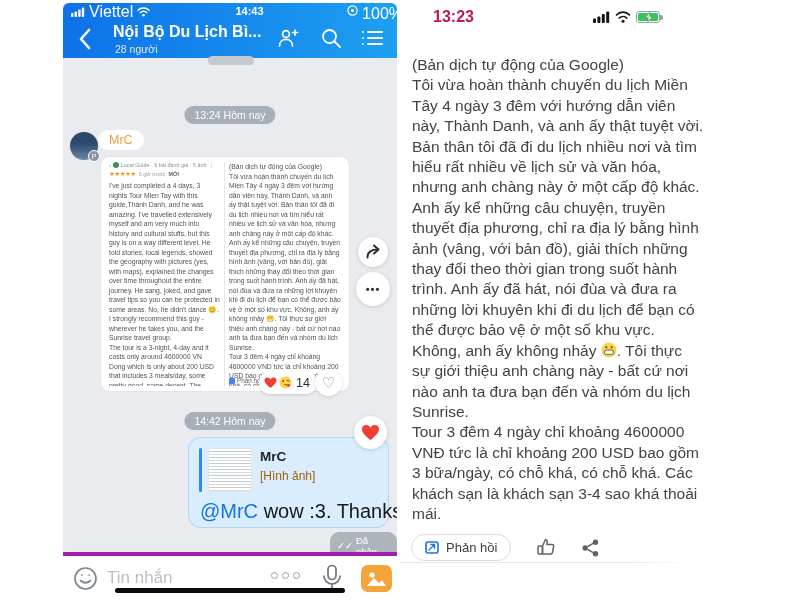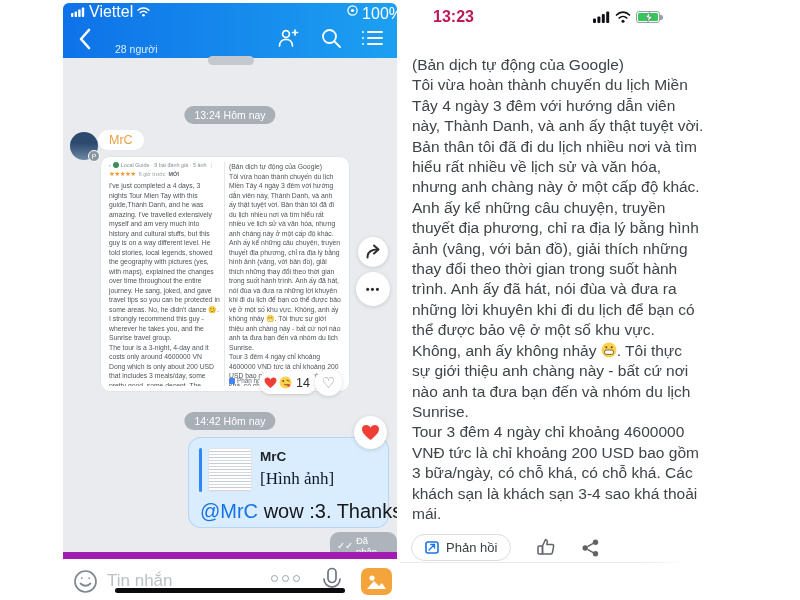--- a/index.html
+++ b/index.html
@@ -58,26 +58,26 @@
   #rxpill { left:196px; top:313px; height:23px; background:#fff; border-radius:12px; box-shadow:0 1px 3px rgba(0,0,0,.15); display:flex; align-items:center; padding:0 7px 0 5px; gap:2px; z-index:3; }
   #rxpill .cnt { font-size:12.5px; color:#2a2d31; margin-left:2px; }
   #rxheart { left:252px; top:311px; width:27px; height:27px; color:#878e96; font-size:15px; z-index:3; }
 
   #heartbadge { left:291px; top:358px; width:33px; height:33px; z-index:3; }
 
   #sentbubble { left:125px; top:379px; width:201px; height:91px; background:#d9edfe; border:1px solid rgba(150,195,240,.55); border-radius:13px; padding:9px 10px; }
   #quote-line { position:absolute; left:10px; top:10px; width:3px; height:44px; background:#2f86f6; border-radius:2px; }
   #quote-thumb { position:absolute; left:19px; top:10px; width:44px; height:44px; background:repeating-linear-gradient(#fff 0 2px, #c6ccd3 2px 3px, #fff 3px 5px, #d4d9df 5px 6px); border:1px solid #e0e4e8; border-radius:3px; }
   #quote-name { position:absolute; left:71px; top:11px; font-size:13.5px; font-weight:bold; color:#20242a; }
-  #quote-type { position:absolute; left:71px; top:31px; font-size:17px; color:#0f172a;font-family:Liberation Serif, serif; }
+  #quote-type { position:absolute; left:71px; top:31px; font-size:12px; color:#a16207; }
   #sent-text { position:absolute; left:11px; top:62px; font-size:20px; color:#16181b; white-space:nowrap; }
   #sent-text .mention { color:#1673e6; }
   #seenpill { left:267px; top:474px; background:rgba(164,172,181,.88); color:#fff; font-size:9.5px; padding:2.5px 7px; border-radius:9px; display:flex; gap:3px; align-items:center; }
 
-  #composer { left:0; top:549px; width:334px; height:45px; background:#fff; border-top:7px solid #a21caf; }
+  #composer { left:0; top:549px; width:334px; height:45px; background:#fff; border-top:4px solid #a21caf; }
   #composer input { position:absolute; left:44px; top:8px; width:150px; height:28px; border:none; outline:none; font-size:17px; background:transparent; font-family:"Liberation Sans",sans-serif; color:#333; }
   #composer input::placeholder { color:#b9c0c7; }
   #cmp-smile { left:10px; top:10px; width:25px; height:25px; }
   #cmp-dots { left:208px; top:16px; display:flex; gap:4px; }
   #cmp-dots i { width:7px; height:7px; border:1.5px solid #9aa1a9; border-radius:50%; }
   #cmp-mic { left:258px; top:8px; width:22px; height:28px; }
   #cmp-gallery { left:298px; top:9px; width:31px; height:27px; background:#f5a33b; border-radius:7px; display:flex; align-items:center; justify-content:center; }
   #homebar { left:52px; top:585px; width:230px; height:5px; background:#0b0b0d; border-radius:3px; z-index:5; }
 
   
@@ -114,38 +114,40 @@
           </svg>
         <span>Viettel</span>
         <svg width="13" height="10" viewBox="0 0 13 10">
             <g stroke="#fff" stroke-width="1.4" fill="none" stroke-linecap="round">
               <path d="M1 3.2 a8 8 0 0 1 11 0"></path>
               <path d="M3.2 5.6 a5 5 0 0 1 6.6 0"></path>
             </g>
             <circle cx="6.5" cy="8.3" r="1.3" fill="#fff"></circle>
           </svg>
       </div>
+      <div class="sb-time">14:43</div>
       <div class="sb-right">
         <svg width="11" height="11" viewBox="0 0 11 11">
             <circle cx="5.5" cy="5.5" r="4.6" fill="none" stroke="#fff" stroke-width="1.2"></circle>
             <circle cx="5.5" cy="5.5" r="1.6" fill="#fff"></circle>
           </svg>
         <span>100%</span>
         <span class="batt">
             <span class="fill"></span>
             <span class="nub"></span>
           <svg style="position:absolute;left:6px;top:0.5px" width="8" height="8" viewBox="0 0 8 8">
               <path d="M4.5 0 L1.5 4.5 H3.5 L3 8 L6.5 3.5 H4.2 Z" fill="#f5c244" stroke="#2a7fe0" stroke-width="0.4"></path>
             </svg>
         </span>
       </div>
       <div id="lp-header" class="abs">
         <svg id="lp-back" class="abs" viewBox="0 0 22 26">
             <polyline points="14,4 6,13 14,22" fill="none" stroke="#fff" stroke-width="2.6" stroke-linecap="round" stroke-linejoin="round"></polyline>
           </svg>
+        <div id="lp-title" class="abs">Nội Bộ Du Lịch Bì...</div>
         <div id="lp-sub" class="abs">28 người</div>
         <svg class="abs hd-ic" style="left:213px" viewBox="0 0 26 26">
             <g stroke="#fff" stroke-width="1.7" fill="none" stroke-linecap="round">
               <circle cx="10" cy="9" r="3.4"></circle>
               <path d="M3.5 21 c0-4.2 3-6.6 6.5-6.6 s6.5 2.4 6.5 6.6"></path>
               <path d="M19 5 v5 M16.5 7.5 h5"></path>
             </g>
           </svg>
         <svg class="abs hd-ic" style="left:255px" viewBox="0 0 26 26">
             <g stroke="#fff" stroke-width="1.8" fill="none" stroke-linecap="round">

